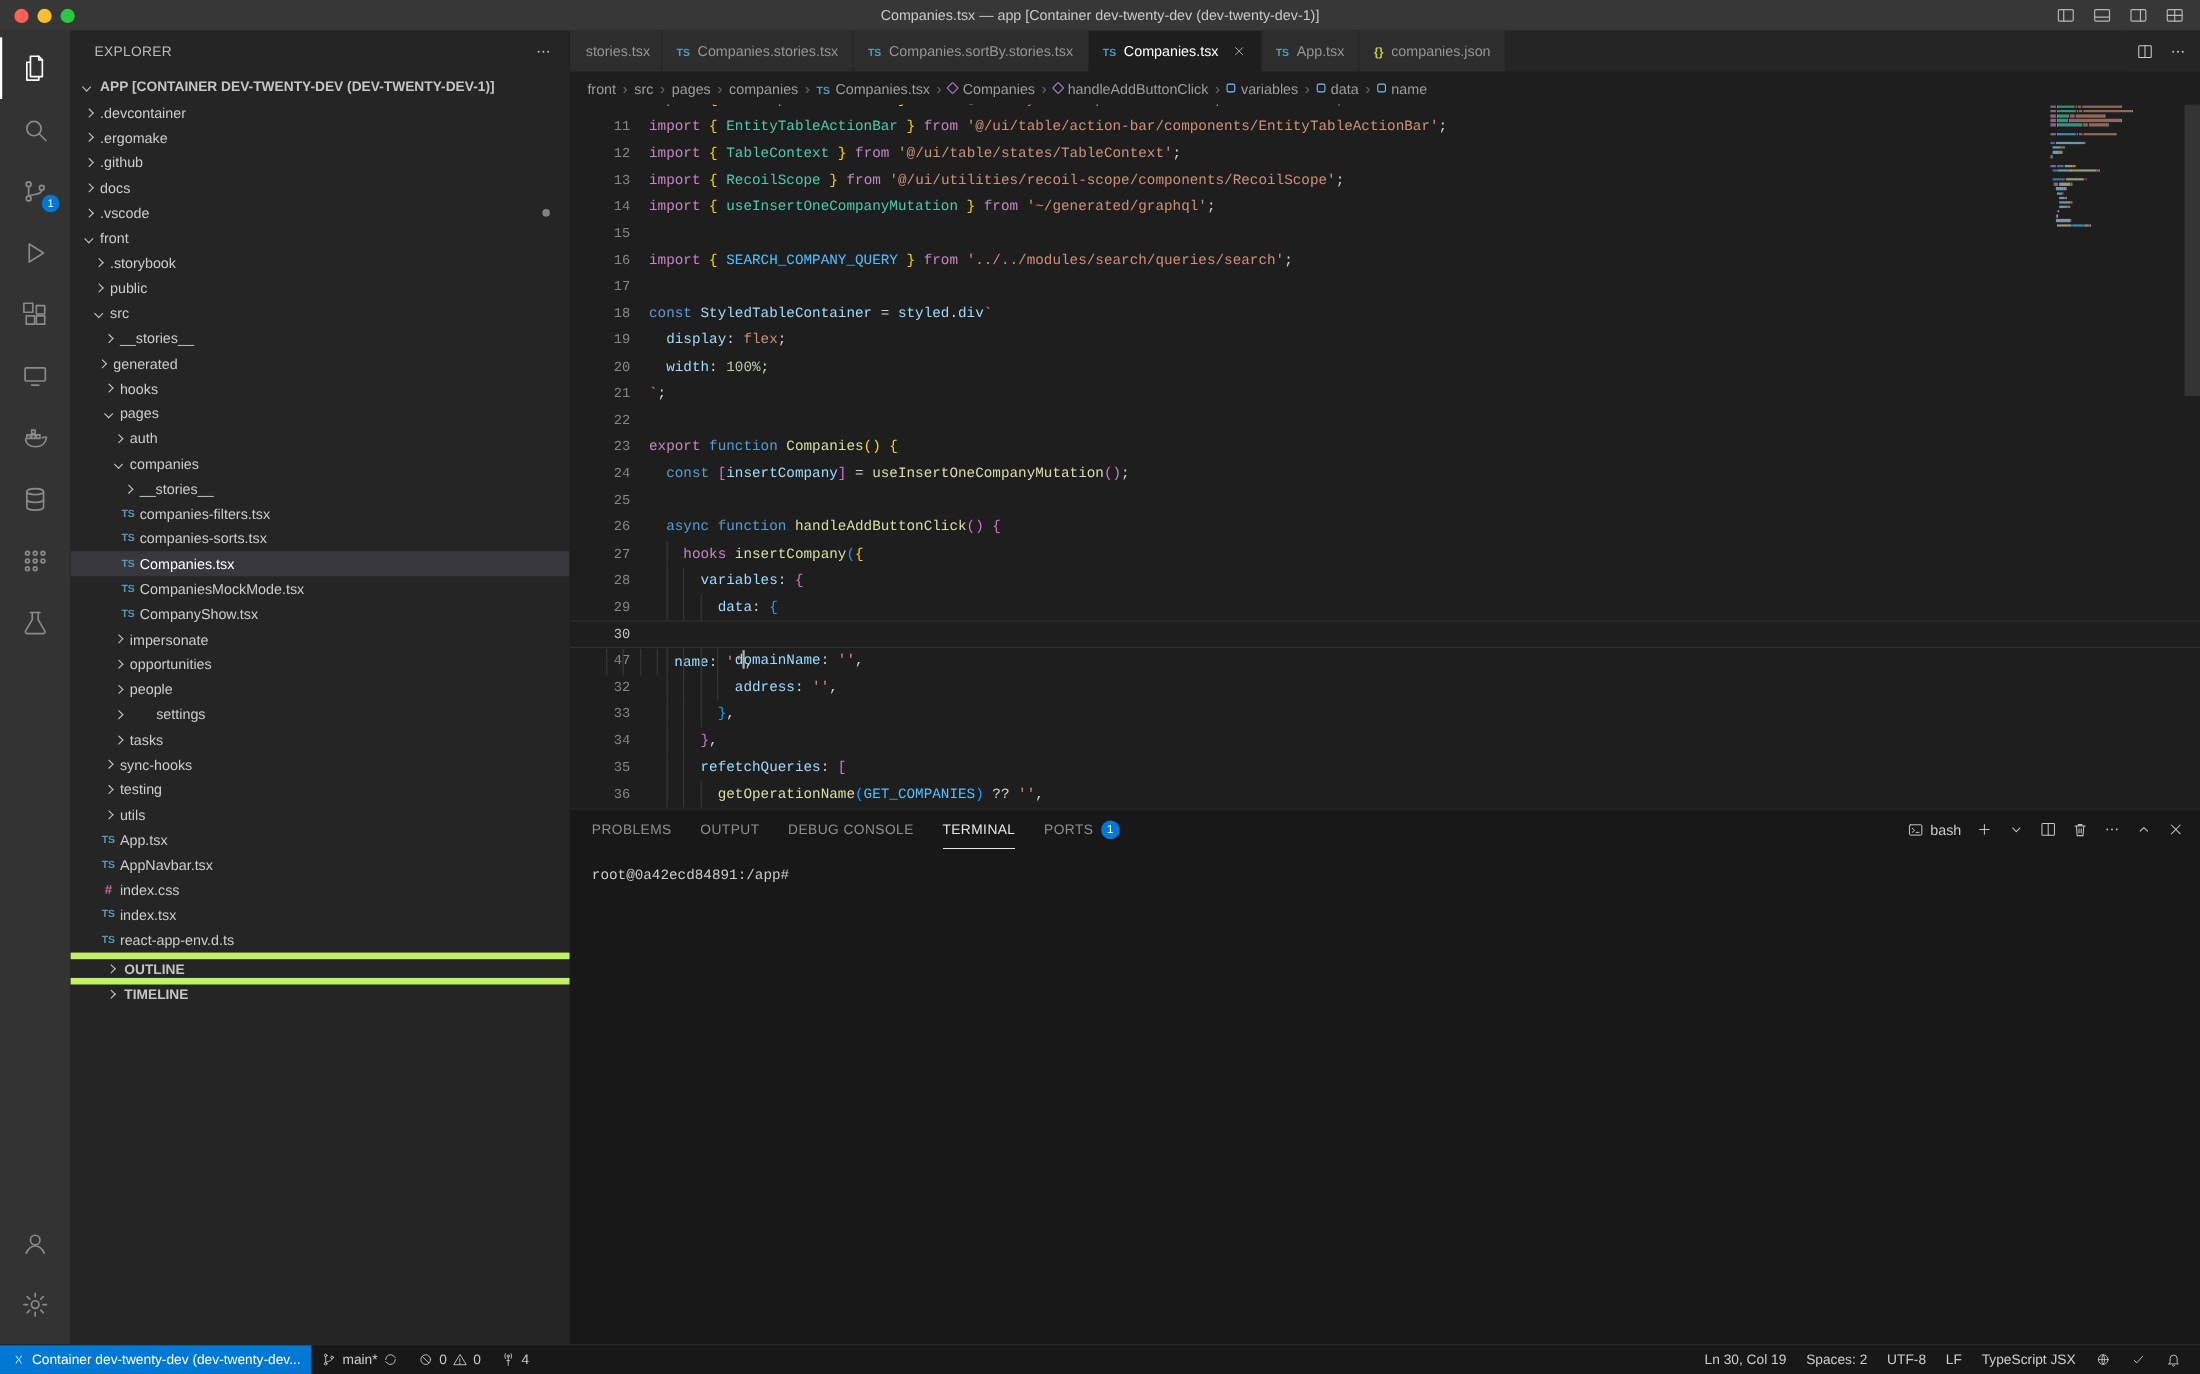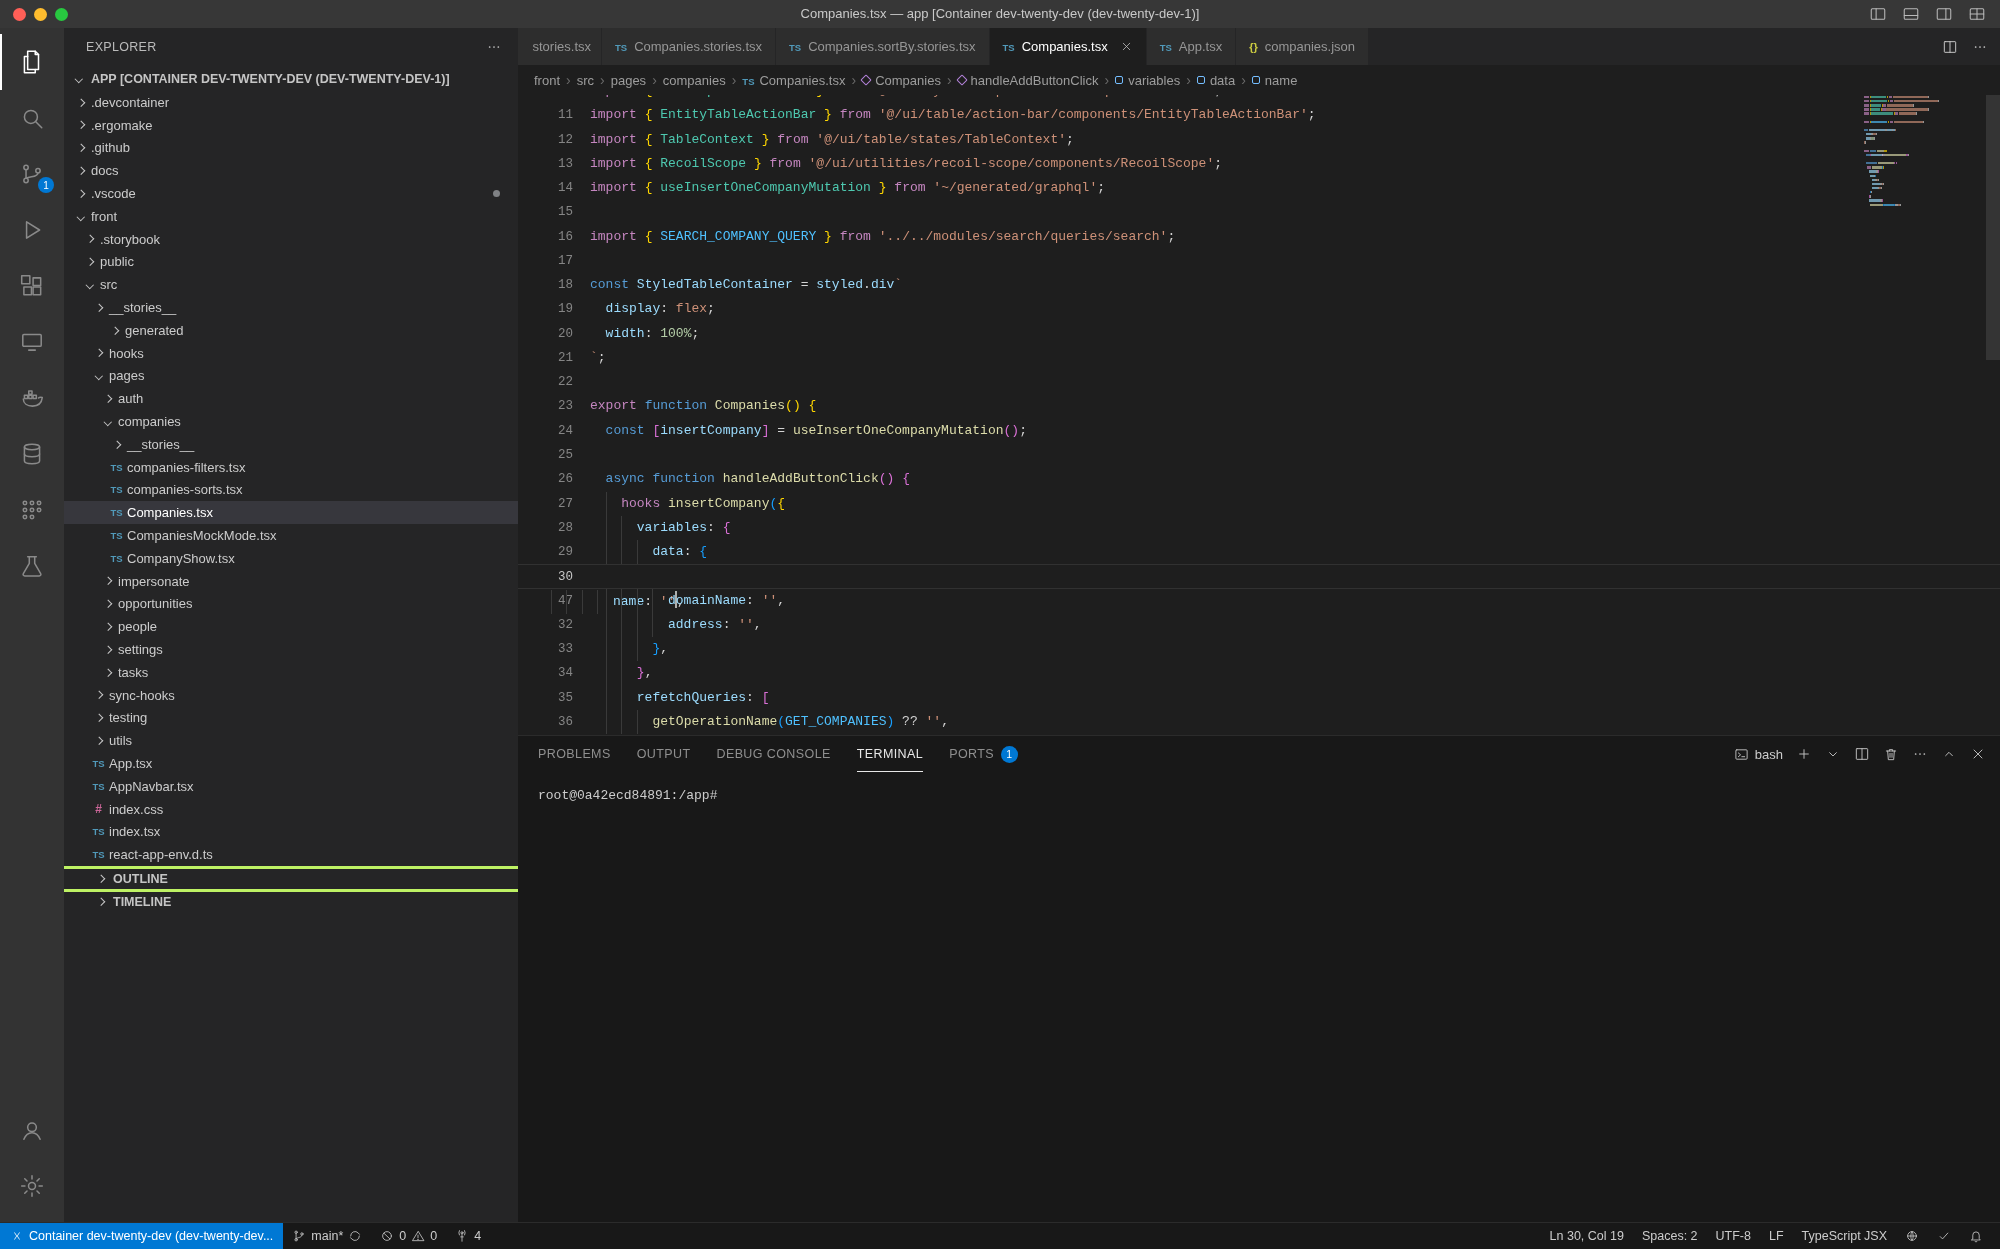--- a/index.html
+++ b/index.html
@@ -20,21 +20,21 @@
   .ab-item { height:56px; display:flex; align-items:center; justify-content:center; color:#8a8a8a; position:relative; cursor:pointer; border-left:2px solid transparent; border-right:2px solid transparent; }
   .ab-item.active { color:#ffffff; border-left-color:#ffffff; }
   .ab-badge { position:absolute; right:8px; bottom:9px; min-width:16px; height:16px; padding:0 3px; border-radius:9px; color:#fff; font-size:10px; display:flex; align-items:center; justify-content:center; }
   #ab-bottom { margin-top:auto; padding-bottom:8px; }
   
   .sidebar { position:absolute; left:64px; top:28px; width:454px; bottom:27px; background:#252526; overflow:hidden; }
   .sb-head { height:38px; display:flex; align-items:center; padding:0 16px 0 22px; }
   .sb-title { font-size:12.5px; color:#bbbbbb; letter-spacing:.3px; }
   .sb-more { margin-left:auto; color:#c5c5c5; cursor:pointer; }
   .sb-section { height:25px; display:flex; align-items:center; gap:4px; padding-left:6px; font-size:12.5px; font-weight:700; color:#c5c5c5; cursor:pointer; white-space:nowrap; overflow:hidden; }
-  .sb-collapsed { border-top:3px solid #bef264; height:23px;padding-left:28px; }
+  .sb-collapsed { border-top:6px solid #bef264; height:23px;padding-left:28px; }
   .chev { display:inline-block; width:5.5px; height:5.5px; border-right:1.3px solid #c5c5c5; border-bottom:1.3px solid #c5c5c5; transform:rotate(-45deg); flex:none; }
   .chev.down { transform:rotate(45deg); }
   .trow { display:flex; align-items:center; height:22.8px; font-size:13px; color:#cccccc; cursor:pointer; position:relative; white-space:nowrap; }
   .trow.sel { background:#37373d; color:#ffffff; }
   .trow.dim .tlabel { color:#8a8a8a; }
   .tw { display:inline-flex; width:17px; justify-content:center; align-items:center; flex:none; }
   .tlabel { margin-left:2px; }
   .fi { font-weight:700; font-size:9.5px; font-family:"Liberation Sans",sans-serif; letter-spacing:0; }
   .moddot { position:absolute; right:18px; width:7px; height:7px; border-radius:50%; background:#7f8184; }
   
@@ -283,21 +283,21 @@
             <i class="chev down"></i>
           </span>
           <span class="tlabel">src</span>
         </div>
         <div class="trow" style="padding-left: 26px;">
           <span class="tw">
             <i class="chev"></i>
           </span>
           <span class="tlabel">__stories__</span>
         </div>
-        <div class="trow" style="padding-left: 42px;">
+        <div class="trow" style="padding-left: 20px;">
           <span class="tw">
             <i class="chev"></i>
           </span>
           <span class="tlabel">generated</span>
         </div>
         <div class="trow" style="padding-left: 26px;">
           <span class="tw">
             <i class="chev"></i>
           </span>
           <span class="tlabel">hooks</span>
@@ -367,21 +367,21 @@
             <i class="chev"></i>
           </span>
           <span class="tlabel">opportunities</span>
         </div>
         <div class="trow" style="padding-left: 35px;">
           <span class="tw">
             <i class="chev"></i>
           </span>
           <span class="tlabel">people</span>
         </div>
-        <div class="trow" style="padding-left: 35px;">
+        <div class="trow" style="padding-left: 35px; gap: 24px;">
           <span class="tw">
             <i class="chev"></i>
           </span>
           <span class="tlabel">settings</span>
         </div>
         <div class="trow" style="padding-left: 35px;">
           <span class="tw">
             <i class="chev"></i>
           </span>
           <span class="tlabel">tasks</span>

